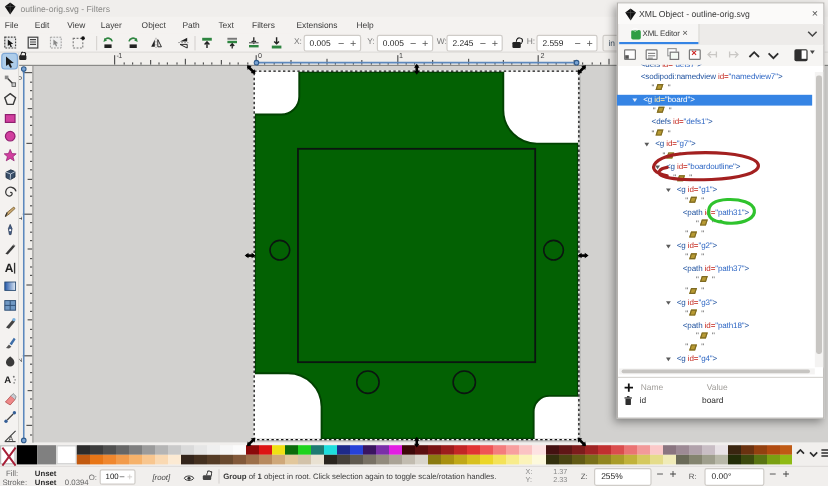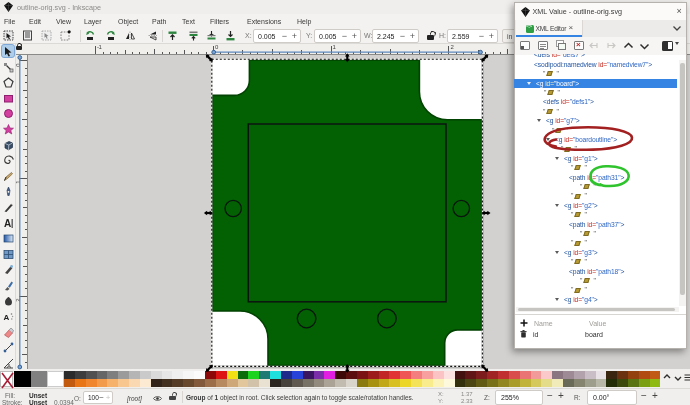--- a/index.html
+++ b/index.html
@@ -5,21 +5,21 @@
 .abs{position:absolute}
 svg{display:block}
 .tn{display:inline-block;width:2.6px;height:3.4px;background:#b89a32;border:0.5px solid #7d6a24;transform:skew(-18deg);margin:0 1.5px;vertical-align:-0.5px}
 </style></head>
 <body>
 <div class="abs" style="left:0;top:0;width:690px;height:14px;background:#f0eeec">
  <svg width="9" height="10" viewBox="0 0 9 10" style="position:absolute;left:4px;top:2px">
       <path d="M4.5 0 L9 3.5 L4.5 10 L0 3.5 Z" fill="#111"></path>
       <path d="M4.5 0 L4.5 10 M0 3.5 L9 3.5" stroke="#555" stroke-width=".5"></path>
     </svg>
- <span style="position:absolute;left:17px;top:3px;font-size:7.2px;color:#8a8a88">outline-orig.svg - Inkscape</span>
+ <span style="position:absolute;left:17px;top:3px;font-size:7.2px;color:#8a8a88">outline-orig.svg - Filters</span>
 </div>
 <div class="abs" style="left:0;top:14px;width:690px;height:14px;background:#f4f2f0;font-size:7px;color:#3a3a3a">
  <span style="position:absolute;left:4px;top:3.5px">File</span>
  <span style="position:absolute;left:29px;top:3.5px">Edit</span>
  <span style="position:absolute;left:56px;top:3.5px">View</span>
  <span style="position:absolute;left:84px;top:3.5px">Layer</span>
  <span style="position:absolute;left:118px;top:3.5px">Object</span>
  <span style="position:absolute;left:152px;top:3.5px">Path</span>
  <span style="position:absolute;left:182px;top:3.5px">Text</span>
  <span style="position:absolute;left:210px;top:3.5px">Filters</span>
@@ -529,21 +529,21 @@
  <span style="position:absolute;left:641px;top:1px;font-size:10px;color:#444">−</span>
  <span style="position:absolute;left:652px;top:1px;font-size:10px;color:#444">+</span>
 </div>
 
 <div style="position:absolute;left:513.5px;top:2px;width:173.5px;height:347px;background:#fff;border:1px solid #b5b2ae;box-sizing:border-box;z-index:40;box-shadow:-2px 3px 7px rgba(0,0,0,0.38)">
  <div style="position:absolute;left:0;top:0;width:100%;height:17px;background:#fbfaf9;border-bottom:1px solid #e3e1de">
    <svg width="9" height="10" viewBox="0 0 9 10" style="position:absolute;left:6.5px;top:3.5px">
         <path d="M4.5 0 L9 3.5 L4.5 10 L0 3.5 Z" fill="#111"></path>
         <path d="M4.5 0 L4.5 10 M0 3.5 L9 3.5" stroke="#555" stroke-width=".5"></path>
       </svg>
-   <span style="position:absolute;left:18px;top:4.4px;font-size:7.2px;color:#3a3a3a">XML Value - outline-orig.svg</span>
+   <span style="position:absolute;left:18px;top:4.4px;font-size:7.2px;color:#3a3a3a">XML Object - outline-orig.svg</span>
    <span style="position:absolute;left:162px;top:2.5px;font-size:9px;color:#555">×</span>
  </div>
  <div style="position:absolute;left:0;top:17px;width:100%;height:17px;background:#edebe9;border-bottom:1px solid #dad7d4">
    <div style="position:absolute;left:1px;top:0;width:66px;height:17px;background:#f7f6f5;border-right:1px solid #dad7d4"></div>
    <div style="position:absolute;left:1px;top:15px;width:66px;height:2px;background:#3584e4"></div>
    <div style="position:absolute;left:11px;top:4.5px;width:8px;height:8px;background:#2f9e44;border-radius:1.5px">
         <span style="position:absolute;left:0.8px;top:-1.8px;font-size:6px;color:#fff;letter-spacing:-1px">&lt;&gt;</span>
       </div>
    <span style="position:absolute;left:21px;top:5px;font-size:6.6px;color:#3a3a3a;letter-spacing:-0.15px">XML Editor</span>
    <span style="position:absolute;left:54px;top:3.2px;font-size:8px;color:#555">×</span>

